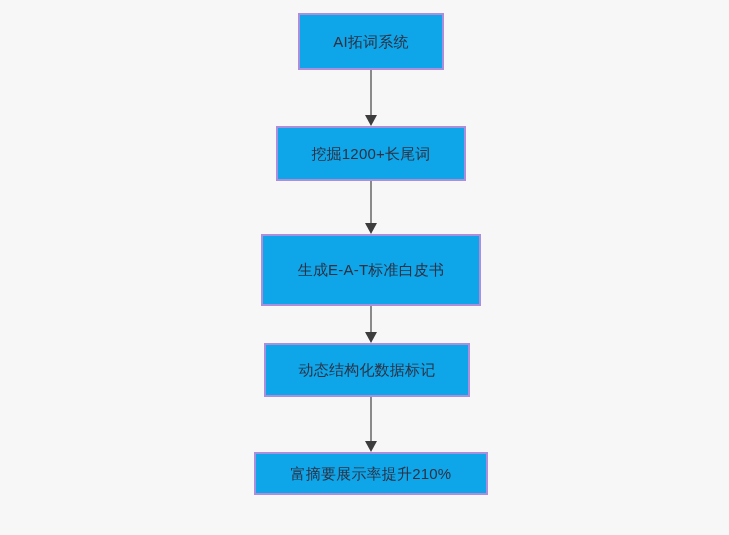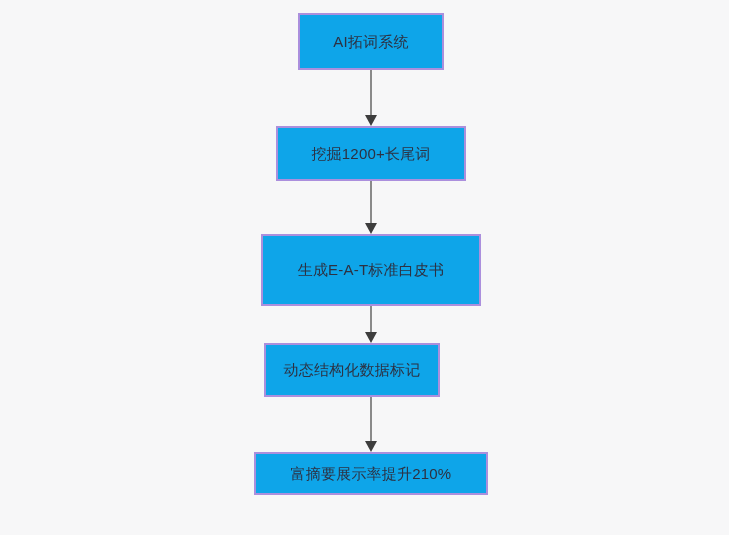--- a/index.html
+++ b/index.html
@@ -78,21 +78,21 @@
   </div>
 
   <div class="node" style="left:276px; top:126px; width:190px; height:55px;">
     <span class="node-label">挖掘1200+长尾词</span>
   </div>
 
   <div class="node" style="left:261px; top:234px; width:220px; height:72px;">
     <span class="node-label">生成E-A-T标准白皮书</span>
   </div>
 
-  <div class="node" style="left:264px; top:343px; width:176px; height:54px;">
+  <div class="node" style="left:264px; top:343px; width:206px; height:54px;">
     <span class="node-label">动态结构化数据标记</span>
   </div>
 
   <div class="node" style="left:254px; top:452px; width:234px; height:43px;">
     <span class="node-label">富摘要展示率提升210%</span>
   </div>
 
 </div>
 
 </body></html>

